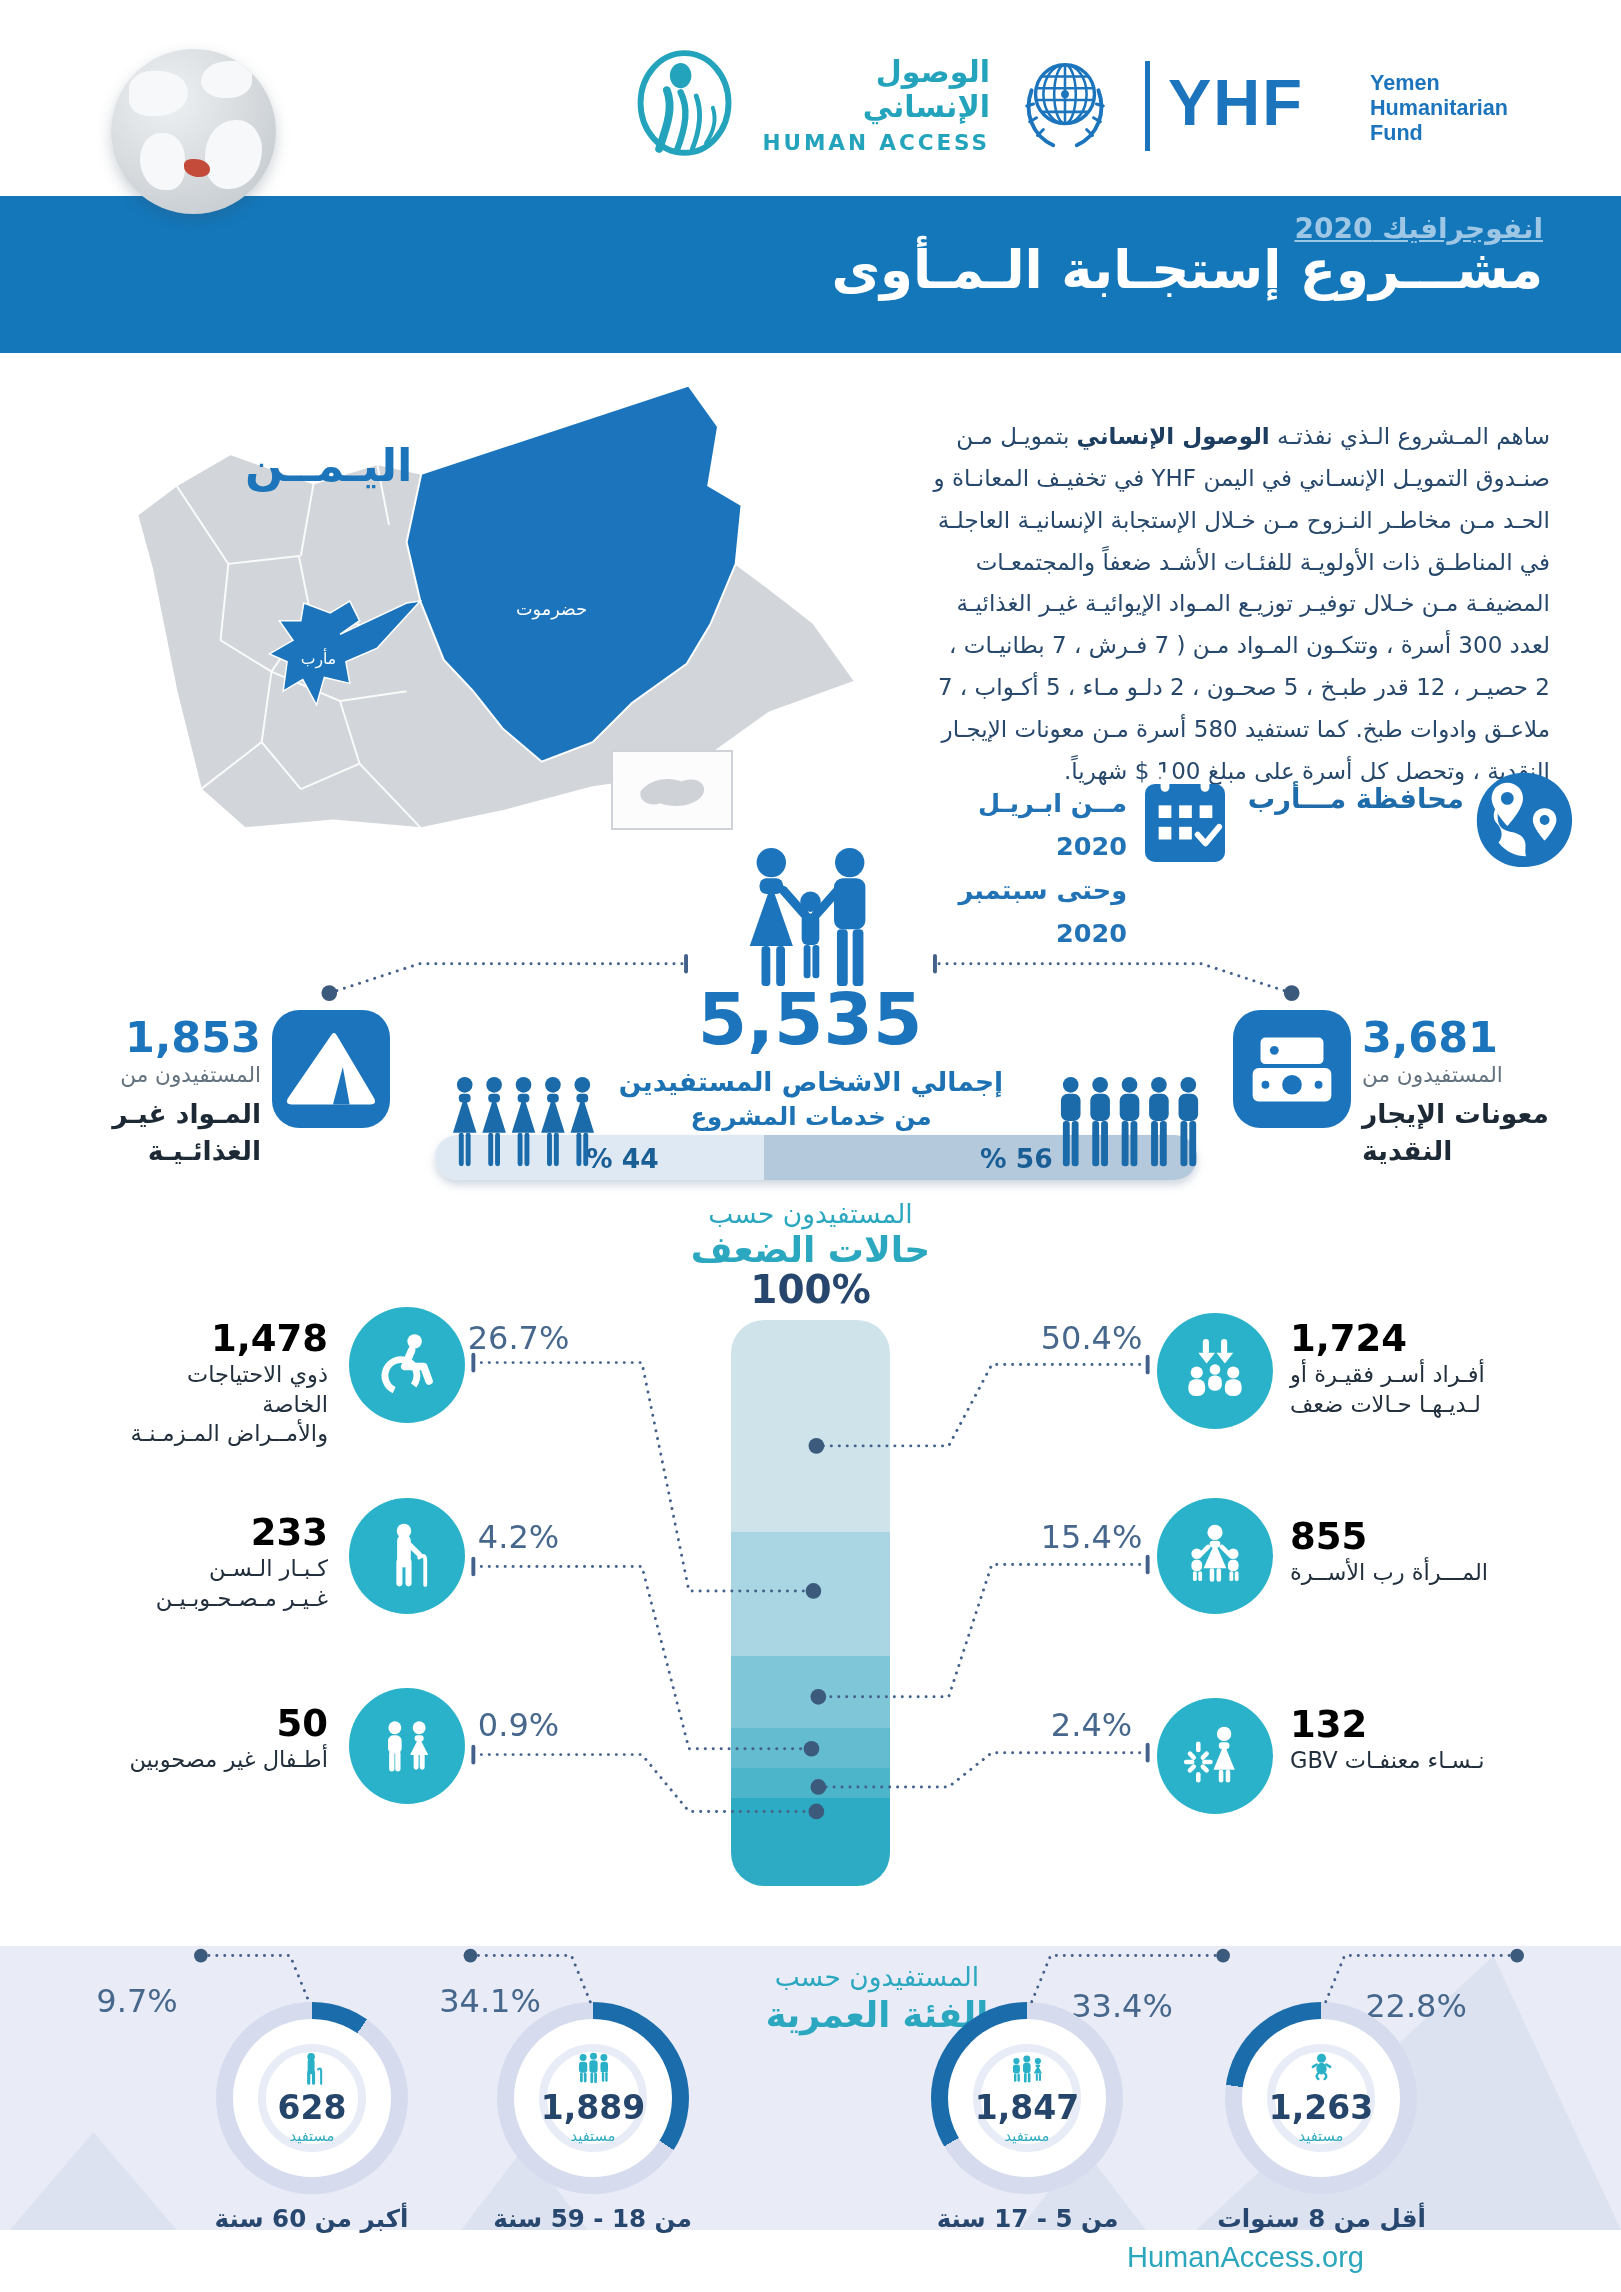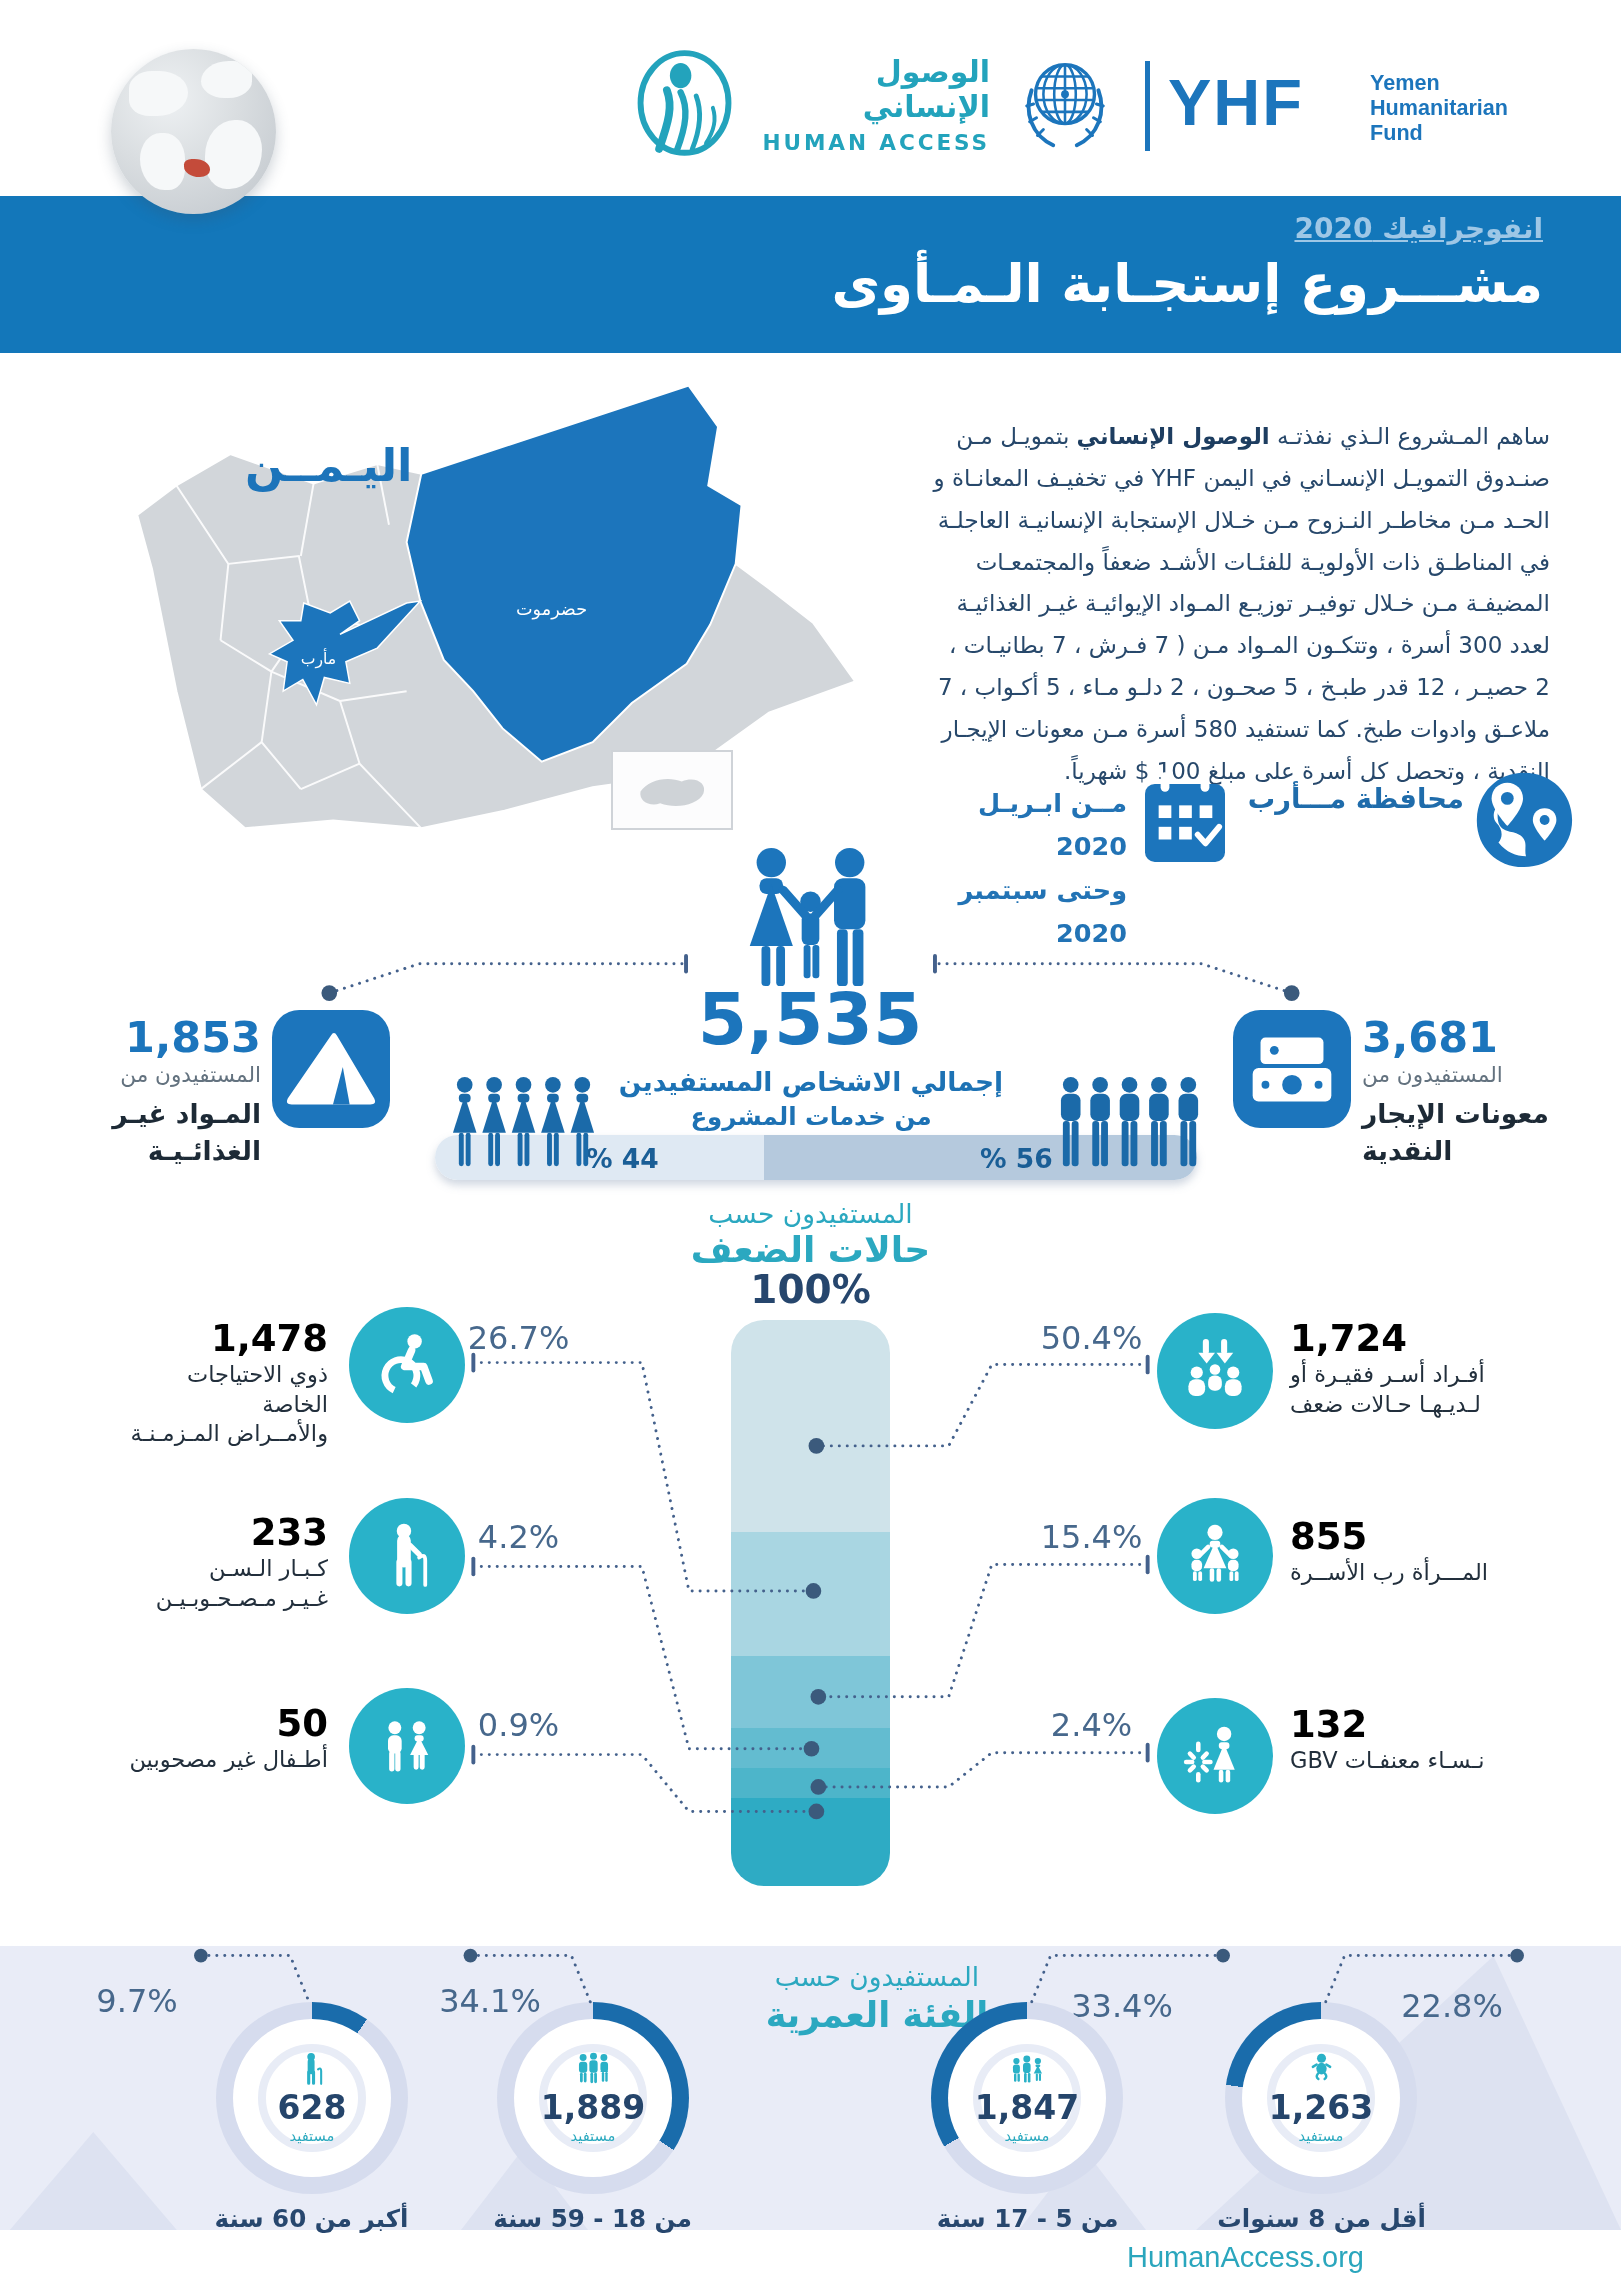--- a/index.html
+++ b/index.html
@@ -134,21 +134,21 @@
 <div class="abs vdiv" style="left:1145px;top:61px;height:90px;"></div>
 <div class="abs yhf" style="left:1168px;top:65px;">YHF</div>
 <div class="abs yhf-name" style="left:1370px;top:71px;">
   <div>Yemen</div>
   <div>Humanitarian</div>
   <div>Fund</div>
 </div>
 
 <div class="abs band"></div>
 <div class="abs rt rtl band-sub" style="left:837px;top:212px;width:706px;z-index:6;text-decoration:underline;">انفوجرافيك 2020</div>
-<div class="abs rt rtl band-title" style="left:641px;top:253px;width:902px;z-index:6;text-align:right;">مشـــروع إستجـابة الـمـأوى</div>
+<div class="abs rt rtl band-title" style="left:641px;top:239px;width:902px;z-index:6;text-align:right;">مشـــروع إستجـابة الـمـأوى</div>
 
 <div class="abs" style="left:83px;top:368px;width:799px;height:475px;">
   <svg width="799" height="475" viewBox="0 0 815 485">
     <path d="M150,88 L235,118 L300,98 L345,108 L618,18 L648,60 L638,120 L672,140 L666,200 L700,225 L745,260 L788,320 L700,352 L612,415 L520,428 L430,452 L345,470 L255,462 L165,470 L120,430 L95,330 L70,205 L55,150 L95,120 Z" fill="#d2d6da" stroke="#ffffff" stroke-width="2"></path>
     <g stroke="#ffffff" stroke-width="2" fill="none" opacity=".9">
       <path d="M95,120 L148,200 L140,278"></path>
       <path d="M148,200 L220,192 L232,252 L192,310"></path>
       <path d="M140,278 L192,310 L182,382 L222,430"></path>
       <path d="M120,430 L182,382"></path>
       <path d="M232,252 L282,262"></path>
@@ -429,21 +429,21 @@
   <div class="mtn" style="left:461px;width:127px;height:83px;"></div>
   <div class="mtn" style="left:1019px;width:127px;height:83px;"></div>
   <div class="mtn" style="left:1196px;width:425px;height:274px;clip-path:polygon(70% 0,100% 100%,0 100%);"></div>
 
   <div class="abs ctr rtl age-h1" style="left:730px;top:14.7px;width:294px;">المستفيدون حسب</div>
   <div class="abs ctr rtl age-h2" style="left:730px;top:49px;width:294px;">الفئة العمرية</div>
 
   <div class="abs age-pct ctr" style="left:83px;top:36px;width:108px;">9.7%</div>
   <div class="abs age-pct ctr" style="left:436px;top:36px;width:108px;">34.1%</div>
   <div class="abs age-pct ctr" style="left:1068px;top:41px;width:108px;">33.4%</div>
-  <div class="abs age-pct ctr" style="left:1362px;top:41px;width:108px;margin-left:36px;">22.8%</div>
+  <div class="abs age-pct ctr" style="left:1362px;top:41px;width:108px;">22.8%</div>
 
   <div class="donut" style="left: 216px; top: 56px; background: conic-gradient(rgb(26, 108, 171) 0deg, rgb(26, 108, 171) 34.92deg, rgb(214, 220, 238) 34.92deg, rgb(214, 220, 238) 360deg);">
     <div class="donut-hole">
         <div class="donut-core">
       <svg width="39" height="43" viewBox="0 0 100 100">
         <circle cx="46" cy="14" r="11" fill="#2ab1c7"></circle>
         <path d="M46,28 L46,54" stroke="#2ab1c7" stroke-width="20" stroke-linecap="round"></path>
         <path d="M39,58 L39,90 M53,58 L53,90" stroke="#2ab1c7" stroke-width="9" stroke-linecap="round"></path>
         <path d="M66,50 q9,-7 9,5 L75,92" fill="none" stroke="#2ab1c7" stroke-width="6" stroke-linecap="round"></path>
       </svg>

